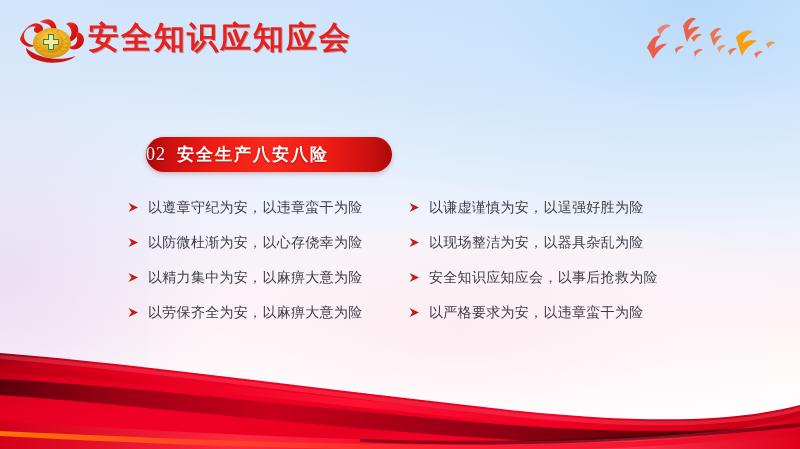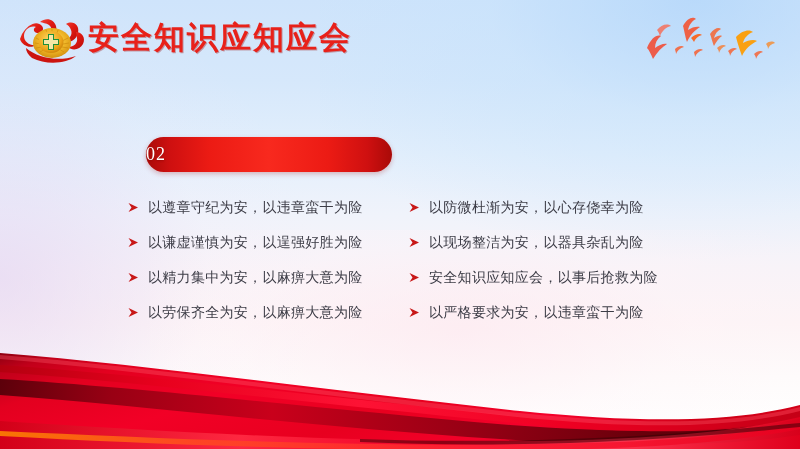--- a/index.html
+++ b/index.html
@@ -284,44 +284,45 @@
         <g fill="#f68a2c" opacity="0.8">
           <path d="M135 32 C138 29 142 29 144 31 C140 32 138 34 137 37 C137 35 136 33 135 32 Z"></path>
         </g>
       </svg>
     </div>
   </div>
 
   <div class="section-badge">
     <div class="badge-inner">
       <span class="badge-num">02</span>
+      <span class="badge-text">安全生产八安八险</span>
     </div>
   </div>
 
   <div class="content">
 
     <div class="list-item">
       <svg class="bullet-arrow" viewBox="0 0 11 11">
         <path d="M0.5 1 L10 5.5 L0.5 10 L3.5 5.5 Z" fill="#c81818"></path>
       </svg>
       <span class="item-text">以遵章守纪为安，以违章蛮干为险</span>
     </div>
 
     <div class="list-item">
       <svg class="bullet-arrow" viewBox="0 0 11 11">
         <path d="M0.5 1 L10 5.5 L0.5 10 L3.5 5.5 Z" fill="#c81818"></path>
       </svg>
+      <span class="item-text">以谦虚谨慎为安，以逞强好胜为险</span>
+    </div>
+
+    <div class="list-item">
+      <svg class="bullet-arrow" viewBox="0 0 11 11">
+        <path d="M0.5 1 L10 5.5 L0.5 10 L3.5 5.5 Z" fill="#c81818"></path>
+      </svg>
       <span class="item-text">以防微杜渐为安，以心存侥幸为险</span>
-    </div>
-
-    <div class="list-item">
-      <svg class="bullet-arrow" viewBox="0 0 11 11">
-        <path d="M0.5 1 L10 5.5 L0.5 10 L3.5 5.5 Z" fill="#c81818"></path>
-      </svg>
-      <span class="item-text">以谦虚谨慎为安，以逞强好胜为险</span>
     </div>
 
     <div class="list-item">
       <svg class="bullet-arrow" viewBox="0 0 11 11">
         <path d="M0.5 1 L10 5.5 L0.5 10 L3.5 5.5 Z" fill="#c81818"></path>
       </svg>
       <span class="item-text">以现场整洁为安，以器具杂乱为险</span>
     </div>
 
     <div class="list-item">

